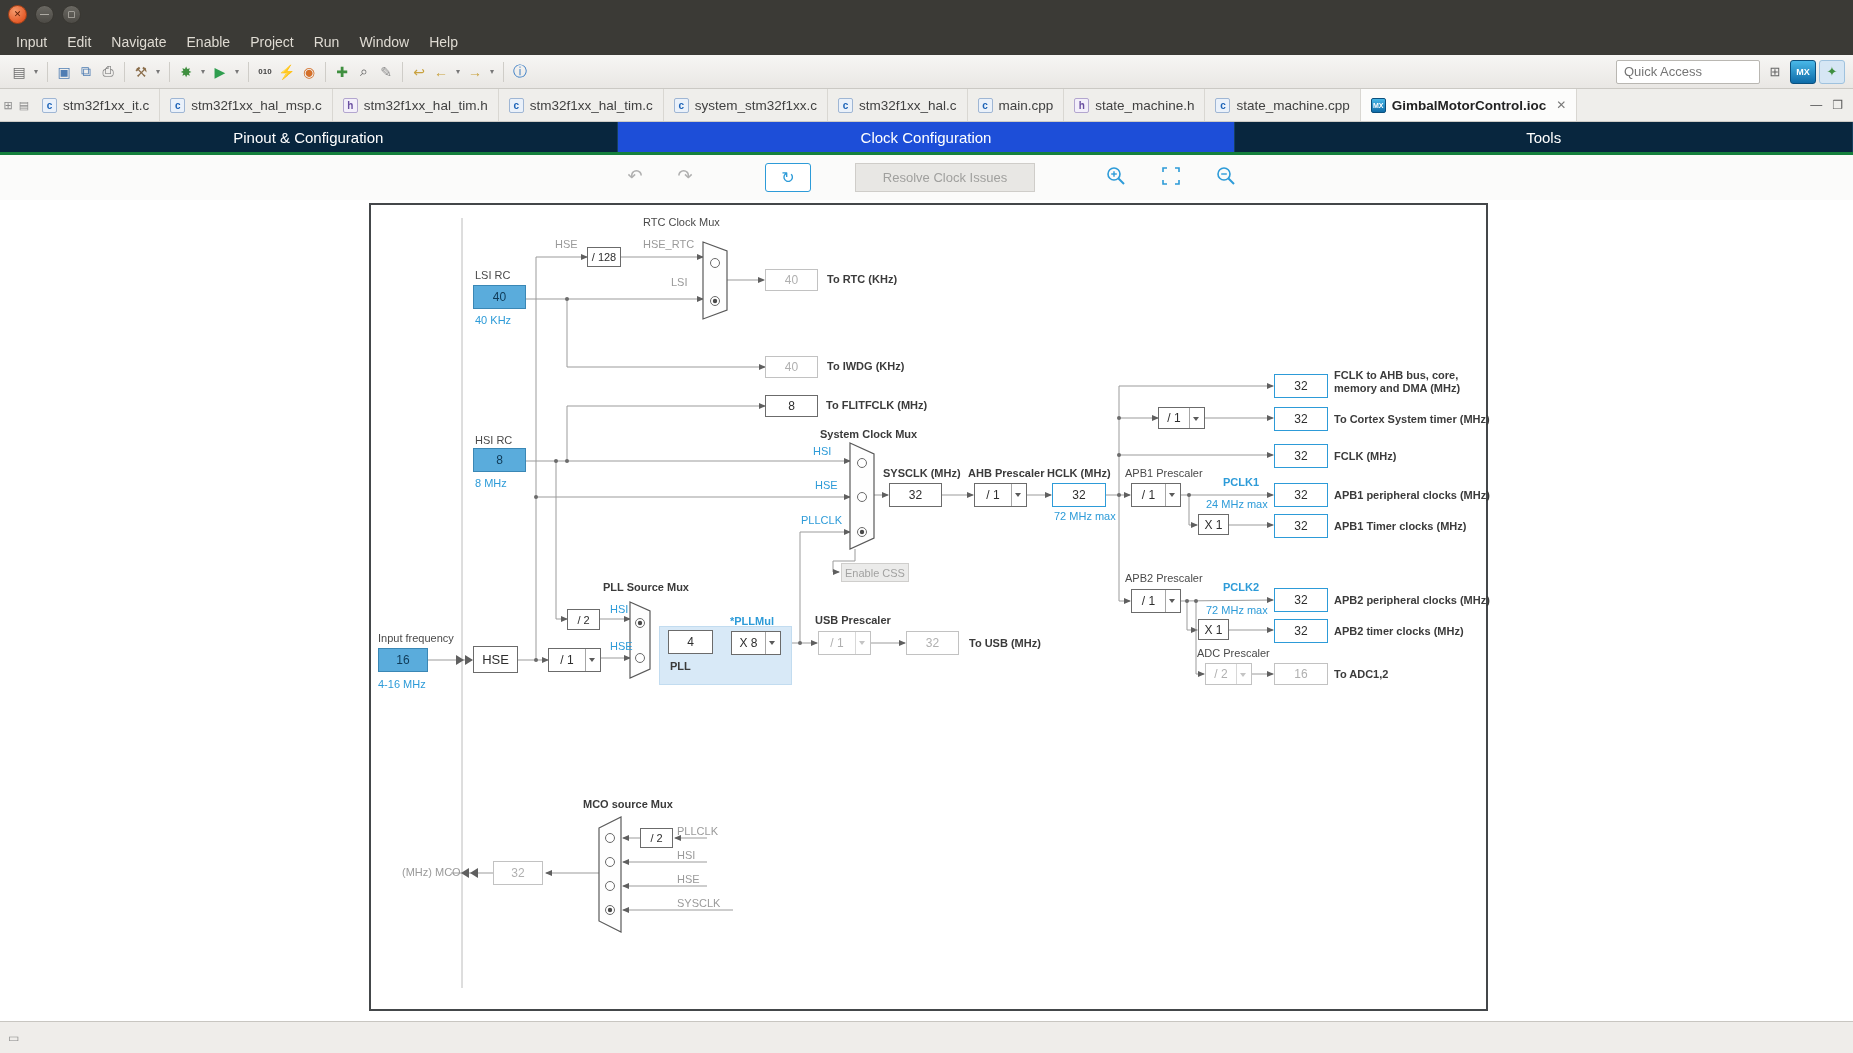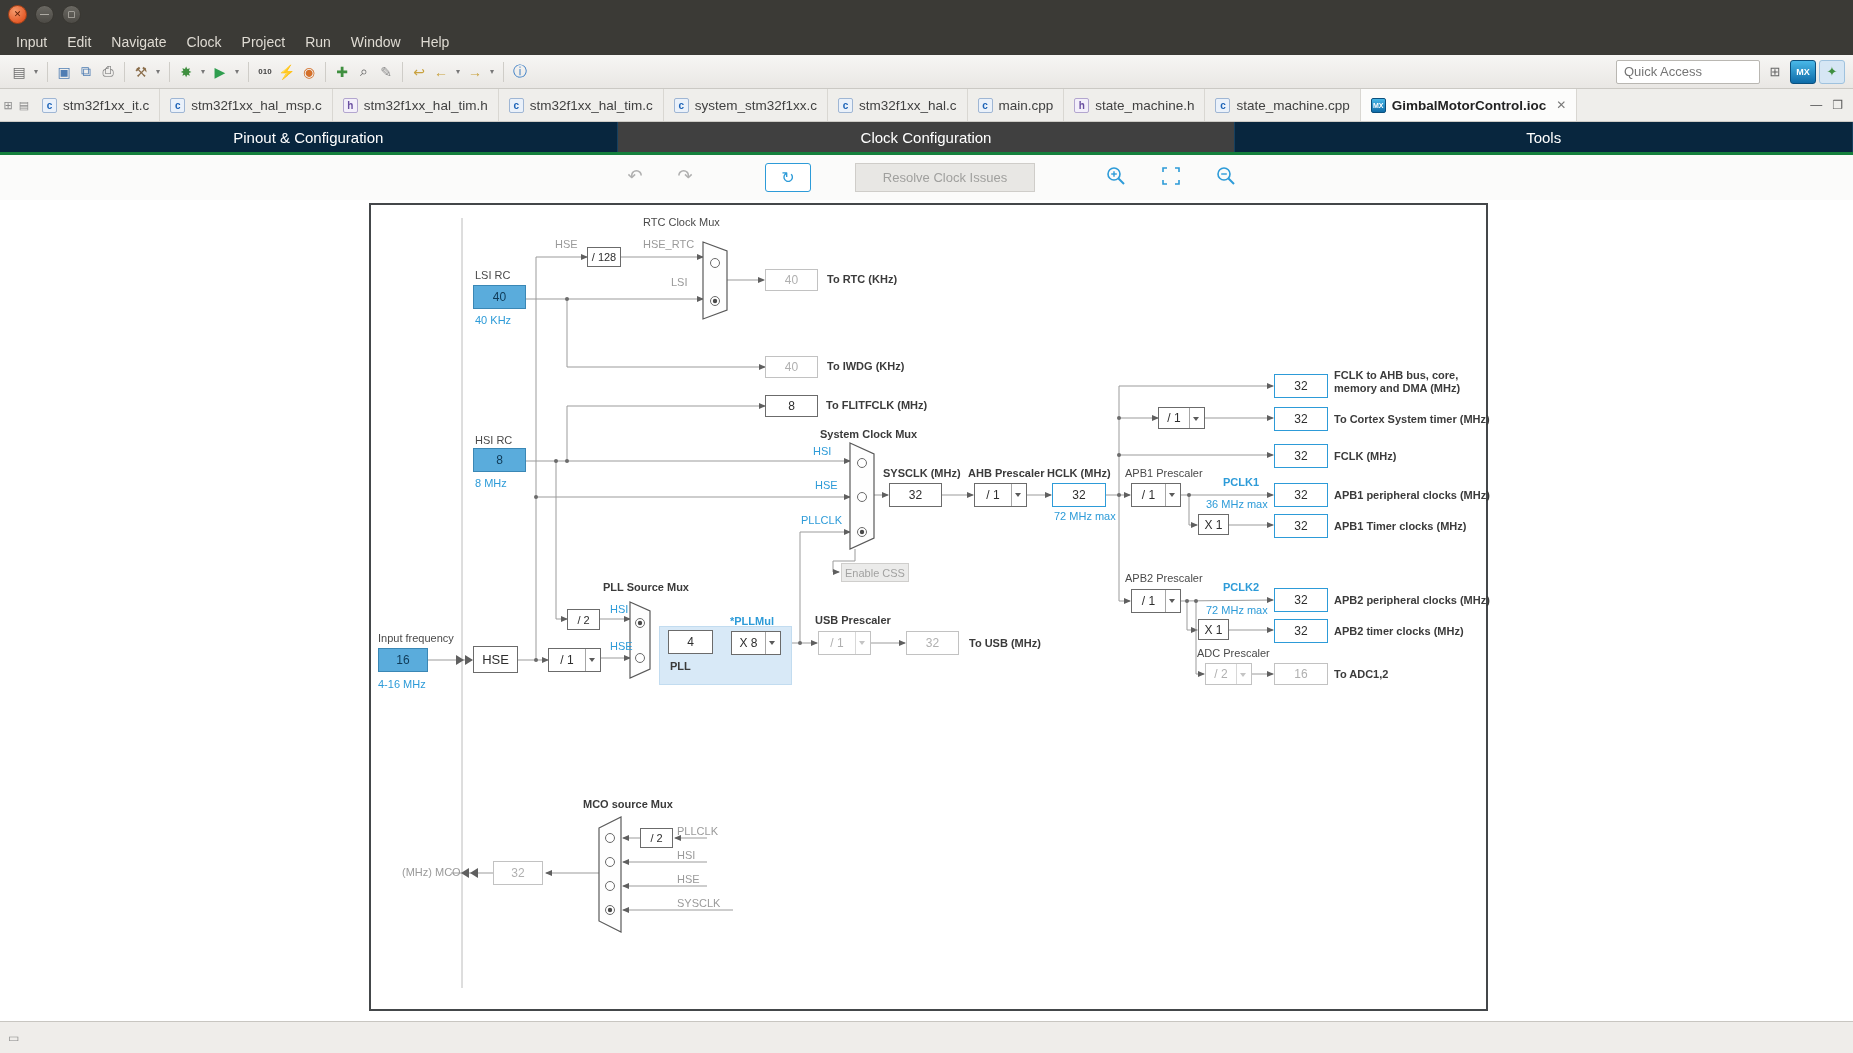--- a/index.html
+++ b/index.html
@@ -35,21 +35,21 @@
   .tab.act{background:#FCFCFB;font-weight:bold;color:#222;}
   .fic{width:15px;height:15px;border-radius:2px;display:flex;align-items:center;justify-content:center;font-size:10px;font-weight:bold;box-sizing:border-box;}
   .fic.c{background:#EAF1FA;border:1px solid #9FB6D4;color:#1D64B8;}
   .fic.h{background:#F3EFFA;border:1px solid #B3A6CF;color:#6A4FA0;}
   .fic.mx{background:linear-gradient(#49B8E8,#0F6CA8);color:#fff;font-size:7px;border:1px solid #0B507E;}
   .tclose{color:#777;font-size:12px;margin-left:4px;font-weight:normal;}
   .tabctl{margin-left:auto;display:flex;align-items:center;gap:10px;padding-right:10px;color:#5E5E5E;font-size:12px;}
   
   .configbar{position:absolute;left:0;top:122px;width:100%;height:30px;display:flex;background:#08263E;border-bottom:6px solid #15803d;box-sizing:content-box;}
   .cfgtab{flex:1;display:flex;align-items:center;justify-content:center;color:#FFF;font-size:15px;border-right:1px solid #16405F;}
-  .cfgtab.act{background:#404040;text-align:right;}
+  .cfgtab.act{background:#1d4ed8;text-align:right;}
   
   .clockbar{position:absolute;left:0;top:155px;width:100%;height:45px;background:#FBFBFA;}
   .ckitem{position:absolute;display:flex;align-items:center;justify-content:center;}
   .undoredo{font-size:18px;color:#B0B0B0;width:26px;height:26px;top:8px;}
   .resetbtn{width:44px;height:27px;border:1px solid #2D9BD8;border-radius:3px;color:#2D9BD8;font-size:16px;top:8px;background:#fff;}
   .resolvebtn{width:178px;height:27px;background:#E8E7E4;border:1px solid #CFCDC9;color:#A0A09E;font-size:13px;top:8px;}
   
   .canvas{position:absolute;left:0;top:200px;width:100%;height:821px;background:#FFF;}
   .panel{position:absolute;left:369px;top:3px;width:1119px;height:808px;border:2px solid #44474A;background:#FFF;box-sizing:border-box;}
   .wires{position:absolute;left:0;top:0;}
@@ -92,21 +92,21 @@
       <div class="wb gray">
           <span>▢</span>
         </div>
     </div>
   </div>
 
   <div class="menubar">
     <span class="mi">Input</span>
     <span class="mi">Edit</span>
     <span class="mi">Navigate</span>
-    <span class="mi">Clock</span>
+    <span class="mi">Enable</span>
     <span class="mi">Project</span>
     <span class="mi">Run</span>
     <span class="mi">Window</span>
     <span class="mi">Help</span>
   </div>
 
   <div class="toolbar">
     <span class="tbi" style="color:#6E6E6E">▤</span>
     <span class="tbi drop">▾</span>
     <span class="tbsep"></span>
@@ -384,21 +384,21 @@
       <div class="lbl bb" style="left:963px;top:208px">To Cortex System timer (MHz)</div>
       <div class="vbox blue" style="left:903px;top:239px;width:54px;height:24px">32</div>
       <div class="lbl bb" style="left:963px;top:245px">FCLK (MHz)</div>
 
       <div class="lbl" style="left:754px;top:262px">APB1 Prescaler</div>
       <div class="vbox dd" style="left:760px;top:278px;width:50px;height:24px">
         <span class="val">/ 1</span>
           <span class="ddc"></span>
       </div>
       <div class="lbl blb" style="left:852px;top:271px">PCLK1</div>
-      <div class="lbl bl" style="left:835px;top:293px">36 MHz max</div>
+      <div class="lbl bl" style="left:835px;top:293px">24 MHz max</div>
       <div class="vbox blue" style="left:903px;top:278px;width:54px;height:24px">32</div>
       <div class="lbl bb" style="left:963px;top:284px">APB1 peripheral clocks (MHz)</div>
       <div class="vbox" style="left:827px;top:309px;width:31px;height:21px">X 1</div>
       <div class="vbox blue" style="left:903px;top:309px;width:54px;height:24px">32</div>
       <div class="lbl bb" style="left:963px;top:315px">APB1 Timer clocks (MHz)</div>
 
       <div class="lbl" style="left:754px;top:367px">APB2 Prescaler</div>
       <div class="vbox dd" style="left:760px;top:384px;width:50px;height:24px">
         <span class="val">/ 1</span>
           <span class="ddc"></span>

